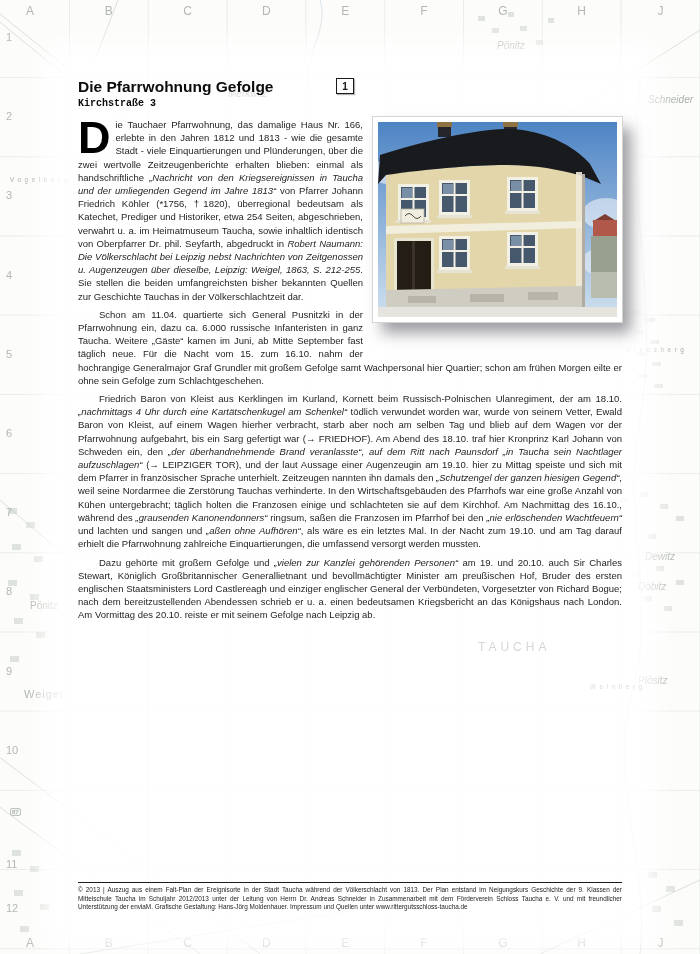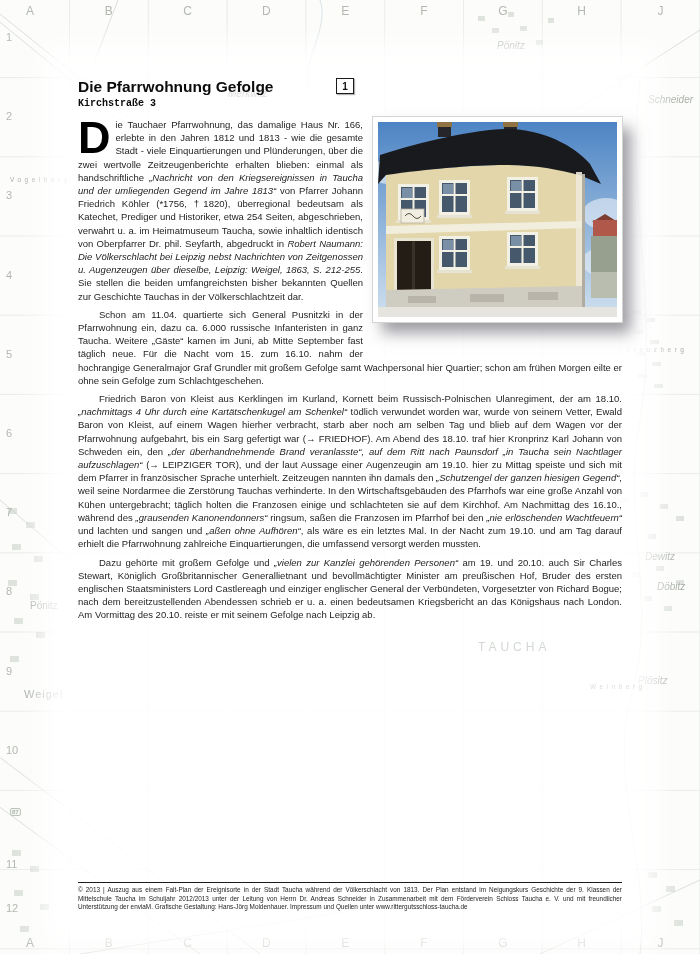--- a/index.html
+++ b/index.html
@@ -163,21 +163,21 @@
       <span class="grid-num" style="left: 6px; top: 664.6px;">9</span>
       <span class="grid-num" style="left: 6px; top: 743.8px;">10</span>
       <span class="grid-num" style="left: 6px; top: 858px;">11</span>
       <span class="grid-num" style="left: 6px; top: 902.2px;">12</span>
       <span class="road-badge" style="left: 10px; top: 808px;">87</span>
       <span class="map-label italic" style="left: 497px; top: 40px;">Pönitz</span>
       <span class="map-label italic" style="left: 648px; top: 94px;">Schneider</span>
       <span class="map-label spaced small" style="left: 10px; top: 176px;">Vogelberg</span>
       <span class="map-label spaced small" style="left: 626px; top: 346px;">Kreuzberg</span>
       <span class="map-label italic" style="left: 645px; top: 520px; margin-top: 31px;">Dewitz</span>
-      <span class="map-label italic" style="left: 638px; top: 581px; margin-left: 19px;">Döbitz</span>
+      <span class="map-label italic" style="left: 638px; top: 581px;">Döbitz</span>
       <span class="map-label italic" style="left: 638px; top: 675px;">Plösitz</span>
       <span class="map-label" style="left: 30px; top: 600px;">Pönitz</span>
       <span class="map-label big" style="left: 24px; top: 688px;">Weigel</span>
     </div>
 
   <div class="overlay"></div>
 
   <div class="interior-layer" id="interior-layer">
       <span class="map-label italic" style="left: 228px; top: 88px;">Merkwitz</span>
       <span class="map-label big" style="left: 478px; top: 640px;">TAUCHA</span>

